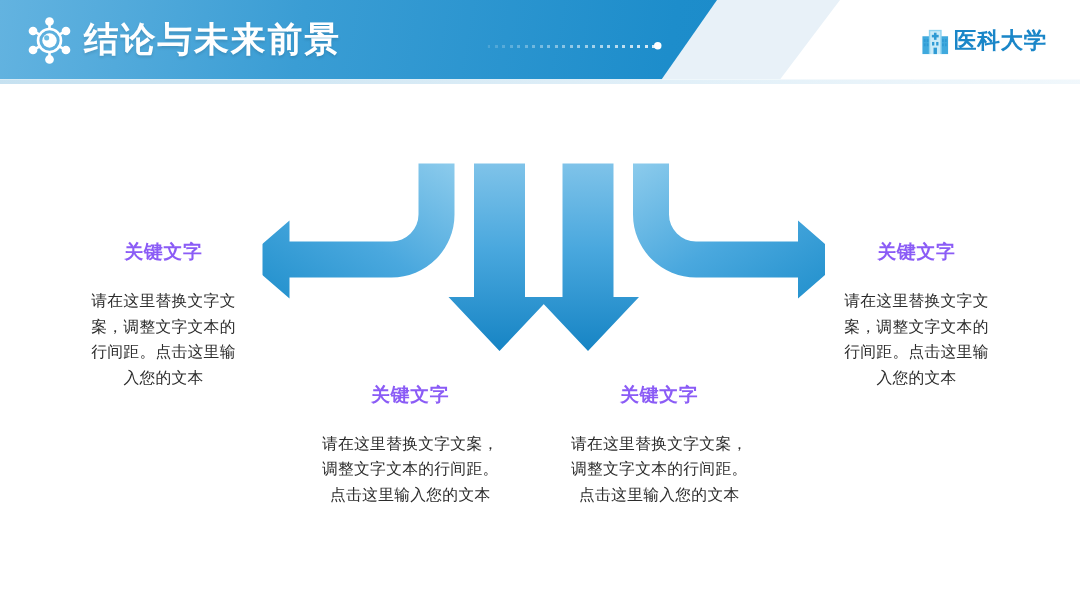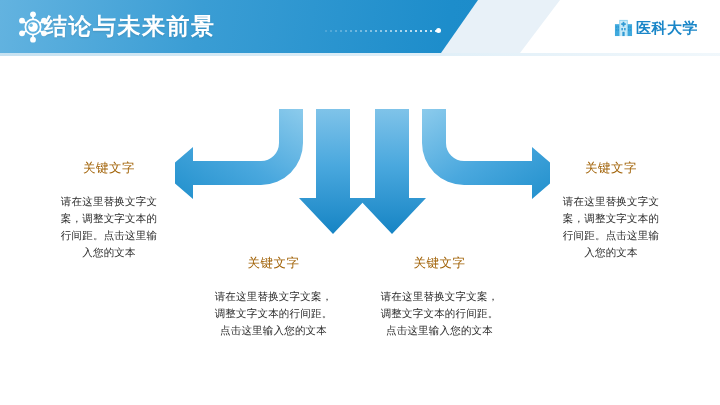--- a/index.html
+++ b/index.html
@@ -64,21 +64,21 @@
 
   .hdr-icon {
     position: absolute;
     left: 16px;
     top: 11px;
     width: 34px;
     height: 32px;
   }
   .hdr-title {
     position: absolute;
-    left: 44px;
+    left: 56px;
     top: 10px;
     color: #ffffff;
     font-size: 23px;
     font-weight: bold;
     letter-spacing: 1.5px;
     line-height: 33px;
     white-space: nowrap;
     text-shadow: 0 1px 2px rgba(0,0,0,.12);
   }
 
@@ -131,22 +131,22 @@
     top: 103px;
     width: 375px;
     height: 135px;
   }
 
   
   .txt {
     position: absolute;
   }
   .txt .ttl {
-    font-weight: normal;
-    color: #a16207;
+    font-weight: bold;
+    color: #8b5cf6;
     font-size: 12.5px;
     margin: 0 0 7px 0;
     letter-spacing: .5px;
   }
   .txt .body {
     font-size: 10.5px;
     color: #2b2b2b;
     line-height: 17px;
     letter-spacing: .2px;
     margin: 16px;

